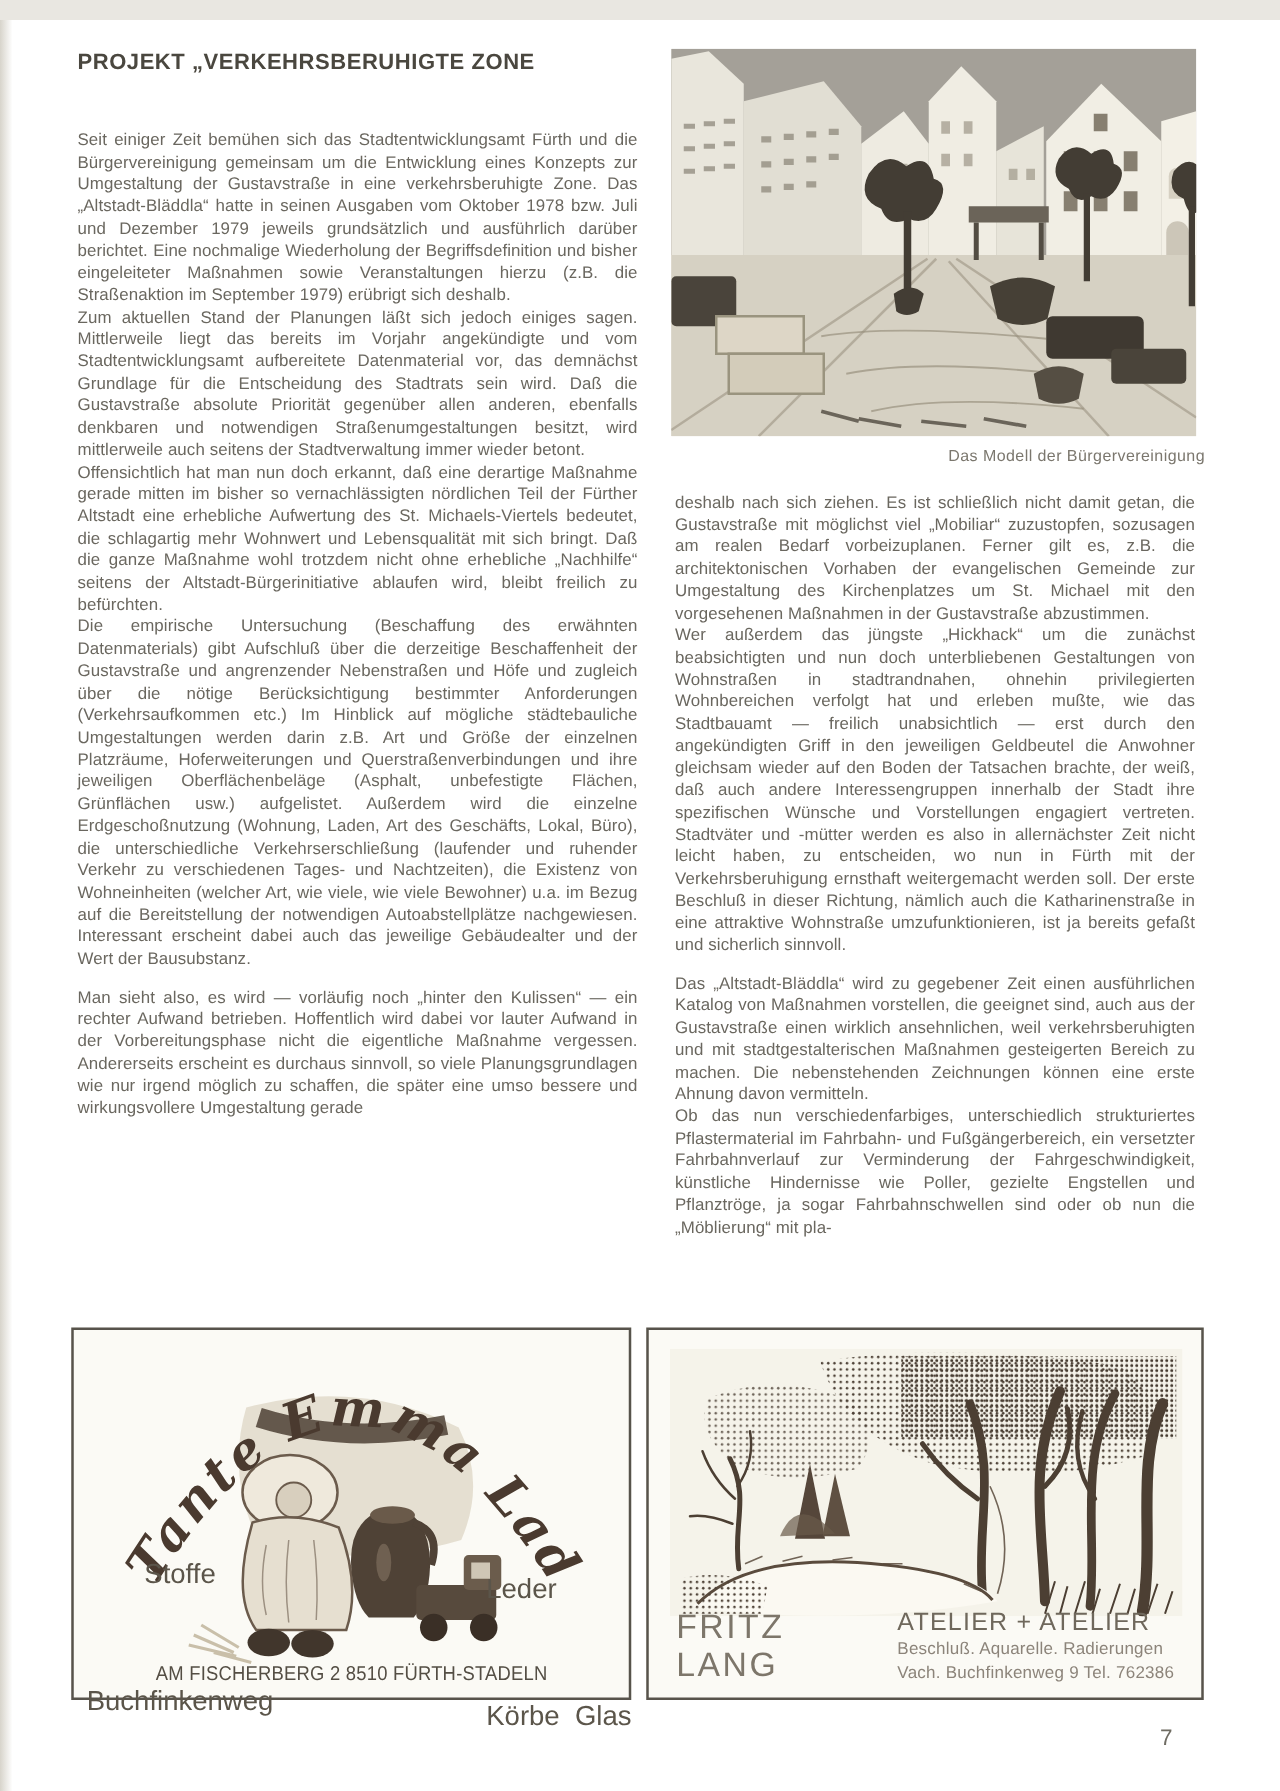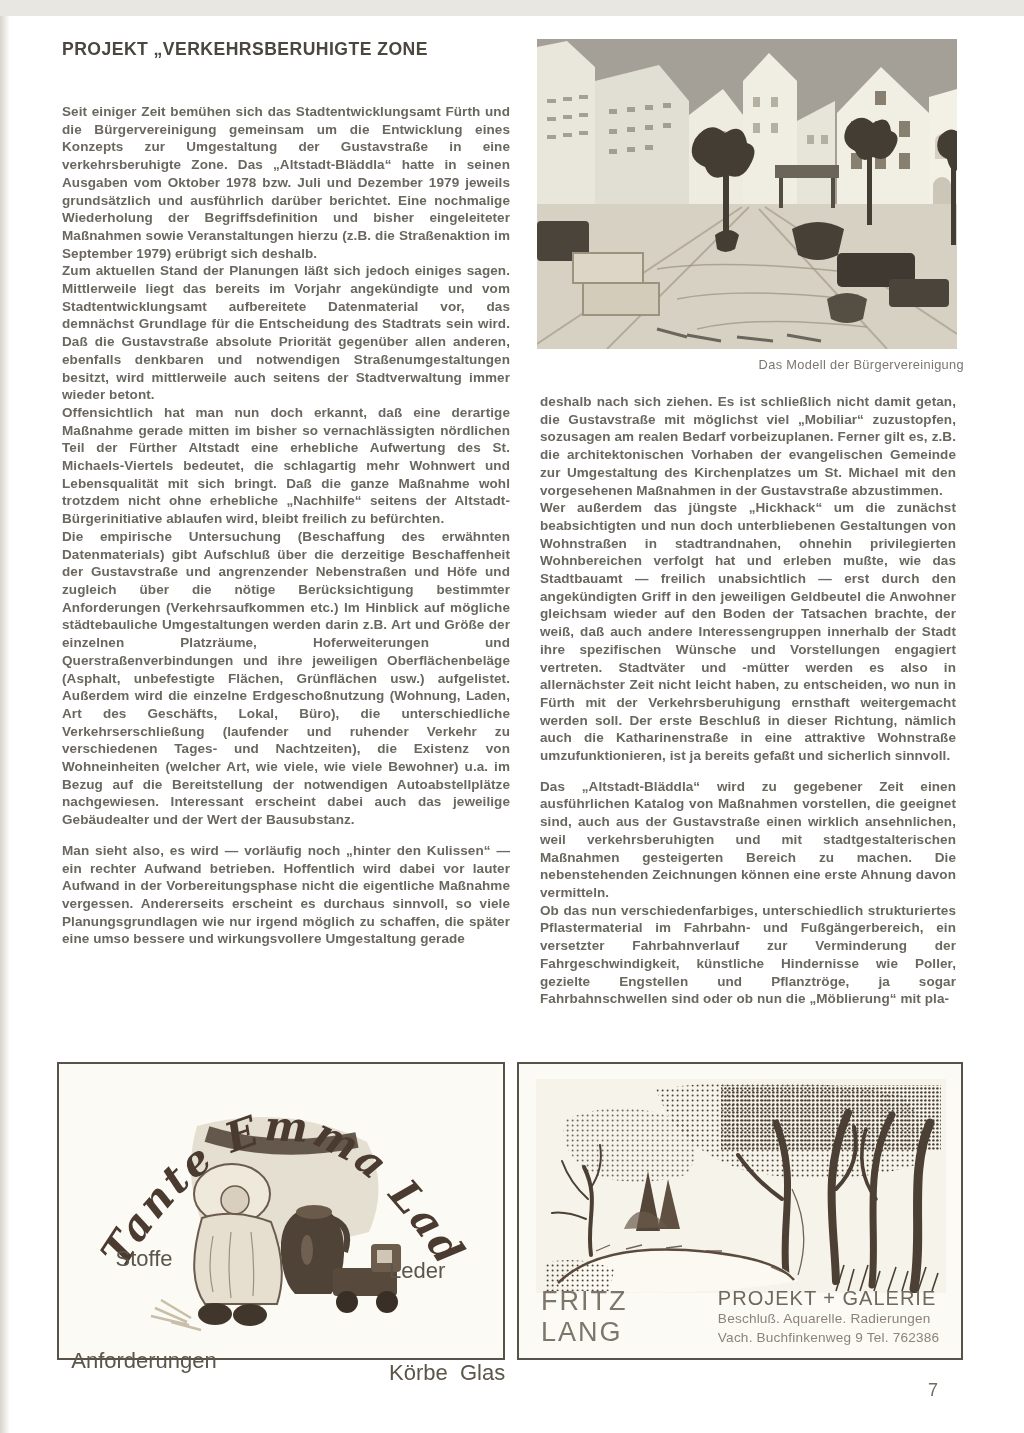--- a/index.html
+++ b/index.html
@@ -7,21 +7,21 @@
     position:relative;width:1024px;height:1433px;margin:16px auto;
     background:#ffffff;overflow:hidden;
     font-family:"Liberation Sans",sans-serif;
   }
   .scan-edge{position:absolute;left:0;top:0;bottom:0;width:10px;
     background:linear-gradient(90deg,#d7d4cb,rgba(215,212,203,0));}
   .headline{position:absolute;left:62px;top:22px;width:470px;
     font-size:17.6px;font-weight:bold;color:#4a473f;letter-spacing:.45px;line-height:1.32;}
   .body-col{position:absolute;font-size:13.5px;line-height:17.7px;color:#6a675f;
     text-align:justify;letter-spacing:.08px;}
-  .body-col p{margin:0;font-weight:bold;}
+  .body-col p{margin:0;}
   .body-col p.gap{margin-top:13px;}
   #left-col{left:62px;top:87px;width:448px;}
   #right-col{left:540px;top:377px;width:416px;}
   .photo{position:absolute;left:537px;top:23px;width:420px;height:310px;}
   .photo svg{display:block;}
   .caption{position:absolute;left:548px;top:341px;width:416px;text-align:right;
     font-size:12.8px;color:#7b776e;letter-spacing:.35px;}
   .ad{position:absolute;top:1046px;height:298px;background:#fbfaf5;
     border:2px solid #57534b;box-sizing:border-box;}
   #ad-tante{left:57px;width:448px;}
@@ -198,25 +198,28 @@
     <svg class="arch-svg" width="448" height="228" viewBox="0 0 448 228" xmlns="http://www.w3.org/2000/svg" xmlns:xlink="http://www.w3.org/1999/xlink">
       <defs>
         <path id="archP" d="M 58 212 Q 224 -66 390 212" fill="none"></path>
       </defs>
       <text font-family="DejaVu Serif, serif" font-size="41" font-weight="bold" font-style="italic" fill="#4a3a2f" letter-spacing="3">
         <textPath xlink:href="#archP" href="#archP" startOffset="12">Tante Emma Laden</textPath>
       </text>
     </svg>
     <div class="t-label" id="t-left">
       <div>Stoffe</div>
-      <div>Anforderungen</div>
+      <div>Buchfinkenweg</div>
     </div>
     <div class="t-label" id="t-right">
       <div>Leder</div>
       <div>Körbe  Glas</div>
+    </div>
+    <div class="t-address">
+      <span>AM FISCHERBERG 2   8510 FÜRTH-STADELN</span>
     </div>
   </div>
 
   <div class="ad" id="ad-fritz">
     <svg class="etching-svg" width="410" height="214" viewBox="0 0 410 214">
       <defs>
         <pattern id="stip1" width="5" height="5" patternUnits="userSpaceOnUse">
           <circle cx="1.6" cy="1.6" r="1" fill="#4d4136"></circle>
         </pattern>
         <pattern id="stip2" width="4" height="4" patternUnits="userSpaceOnUse">
@@ -253,21 +256,21 @@
       </g>
 
       <g stroke="#4c3f33" stroke-width="1.6" fill="none">
         <path d="M300,212 l8,-26 M312,212 l6,-22 M324,212 l8,-26 M338,212 l6,-20 M352,212 l8,-24 M366,212 l6,-20 M382,212 l8,-24 M396,212 l6,-18"></path>
       </g>
       <path d="M8,184 q34,-8 70,6 l-4,22 l-66,0 z" fill="url(#stip1)"></path>
     </svg>
     <div class="fl-row">
       <div class="fl-name">FRITZ LANG</div>
       <div class="fl-block">
-        <div class="fl-gallery">PROJEKT + GALERIE</div>
+        <div class="fl-gallery">ATELIER + ATELIER</div>
         <div class="fl-line">Beschluß. Aquarelle. Radierungen</div>
         <div class="fl-line">Vach. Buchfinkenweg 9  Tel. 762386</div>
       </div>
     </div>
   </div>
 
   <div class="pageno">7</div>
 </div>
 
 </body></html>

